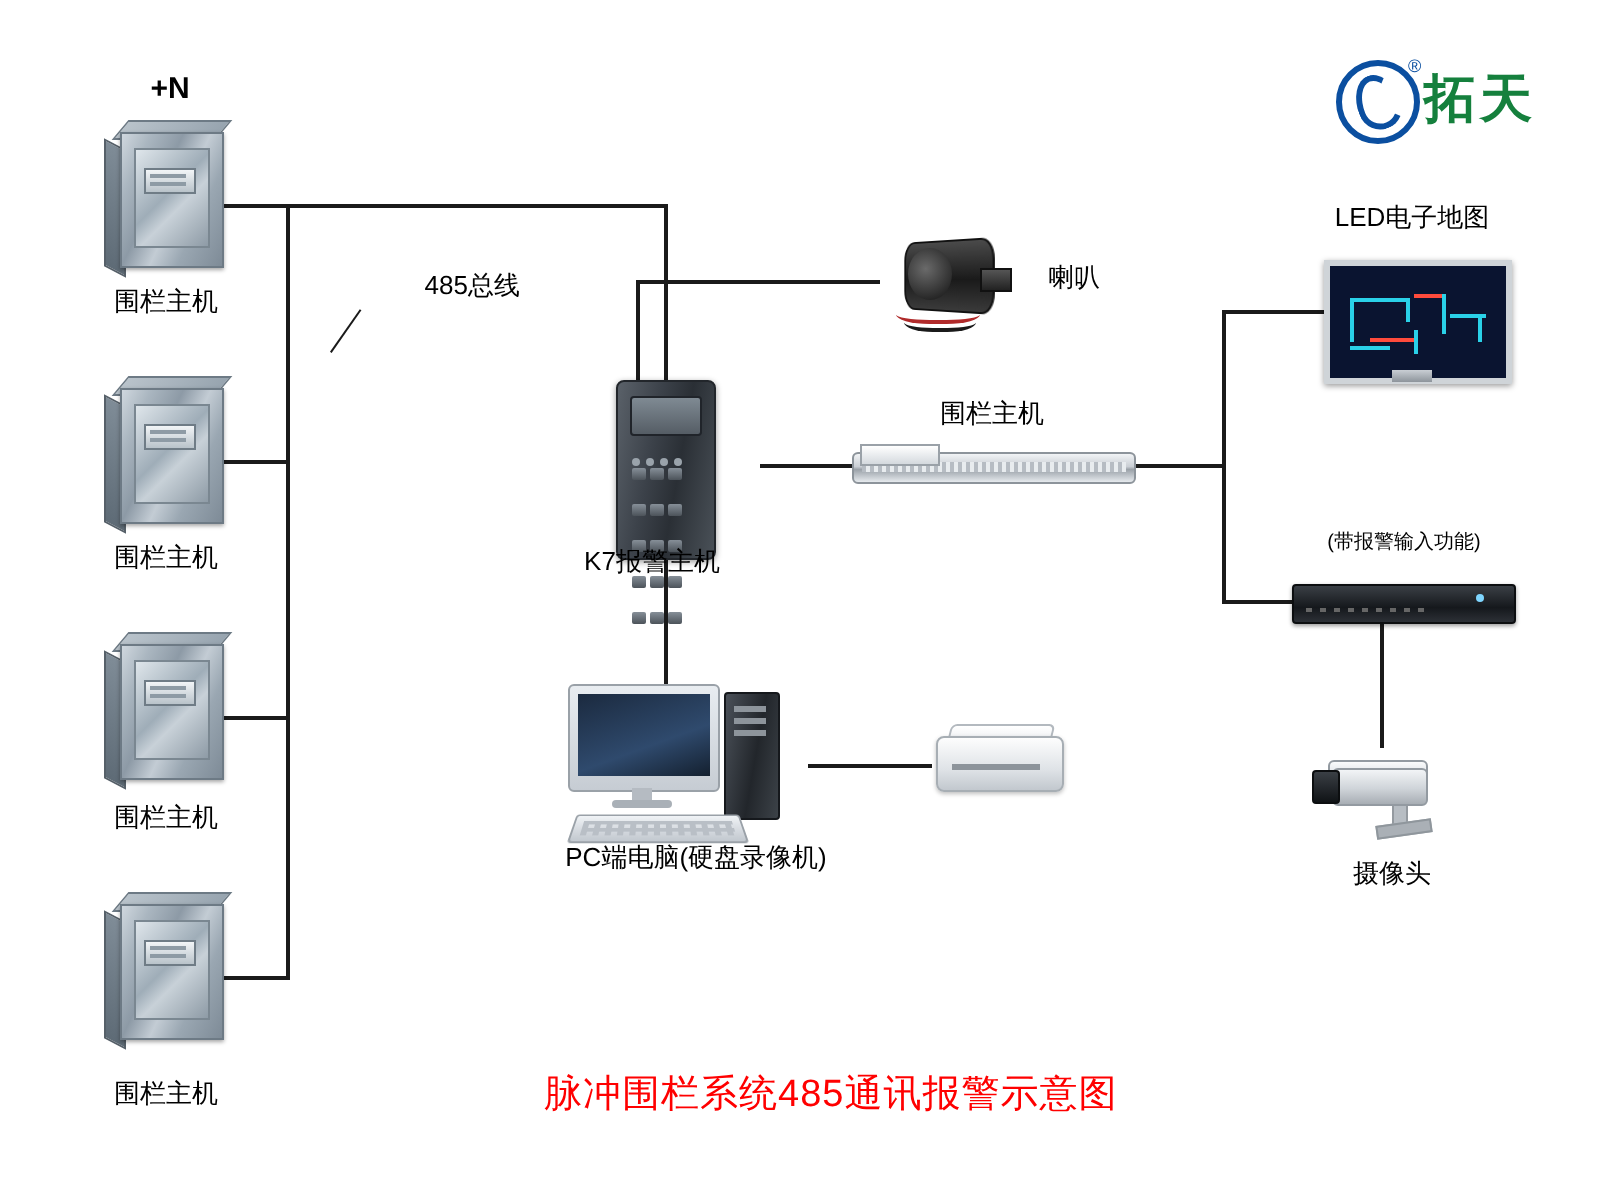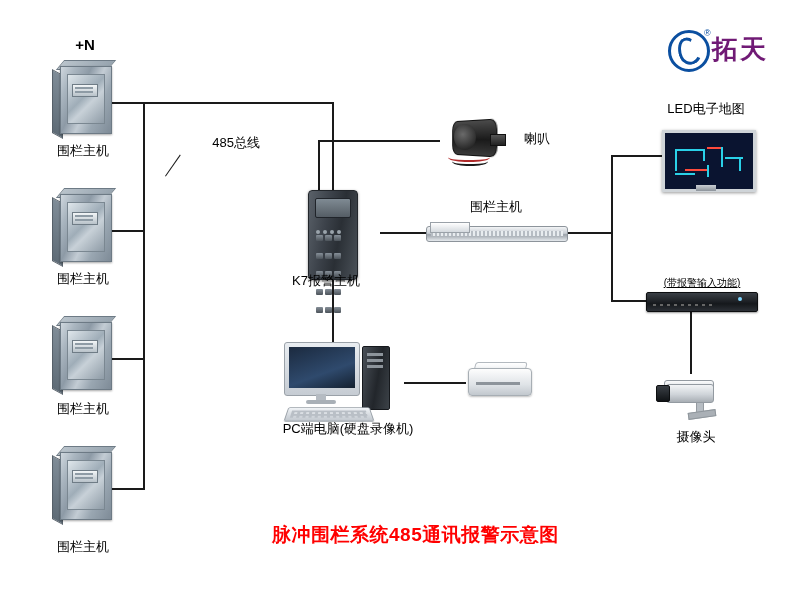--- a/index.html
+++ b/index.html
@@ -6,22 +6,23 @@
   body{
     width:800px;height:600px;background:#ffffff;
     font-family:"Liberation Sans","DejaVu Sans",sans-serif;
     position:relative;overflow:hidden;
   }
   #stage{position:absolute;left:0;top:0;width:800px;height:600px;}
   .abs{position:absolute;}
   .lbl{font-size:13px;color:#000;white-space:nowrap;text-align:center;}
   .lbl.small{font-size:10px;}
   .title{
-    font-size:19px;font-weight:bold;color:#ff0000;white-space:nowrap;
+    font-size:19px;font-weight:normal;color:#ff0000;white-space:nowrap;
     letter-spacing:0.5px;
+    margin-top:12px;
   }
   .wire{position:absolute;background:#1a1a1a;}
   .wire.h{height:1.6px;}
   .wire.v{width:1.6px;}
 
   
   .fence{position:absolute;width:64px;height:72px;}
   .fence .body{
     position:absolute;left:8px;top:4px;width:50px;height:66px;
     background:linear-gradient(115deg,#cfd7de 0%,#aab6c0 18%,#8d9aa6 38%,#c3ccd4 55%,#9aa7b2 72%,#7e8b97 100%);
@@ -218,21 +219,21 @@
   .logo .mark{
     position:absolute;left:0;top:0;width:36px;height:36px;border-radius:50%;
     border:3px solid #0b4fa0;
   }
   .logo .mark:after{
     content:"";position:absolute;left:7px;top:4px;width:16px;height:22px;
     border:3px solid #0b4fa0;border-radius:50% 50% 50% 50%/60% 60% 40% 40%;
     border-right-color:transparent;transform:rotate(-22deg);
   }
   .logo .cn{
-    position:absolute;left:44px;top:2px;font-size:26px;font-weight:bold;color:#701a75;
+    position:absolute;left:44px;top:2px;font-size:26px;font-weight:bold;color:#15803d;
     letter-spacing:2px;white-space:nowrap;
   }
   .logo .r{
     position:absolute;left:36px;top:-2px;font-size:9px;color:#0b4fa0;
   }
 </style>
 </head>
 <body>
 
 <div id="stage">
@@ -354,21 +355,21 @@
       </div>
     </div>
     <div class="stand"></div>
   </div>
   <div class="lbl abs" style="left:638px;top:100px;width:136px;">LED电子地图</div>
 
   <div class="dvr" style="left:646px;top:288px;">
     <div class="box"></div>
       <div class="led"></div>
   </div>
-  <div class="lbl small abs" style="left:634px;top:276px;width:136px;text-decoration:underline;">(带报警输入功能)</div>
+  <div class="lbl small abs" style="left:634px;top:264px;width:136px;">(带报警输入功能)</div>
 
   <div class="pc" style="left:284px;top:342px;">
     <div class="mon">
         <i></i>
       </div>
     <div class="neck"></div>
       <div class="base"></div>
     <div class="tower"></div>
     <div class="kb"></div>
   </div>

